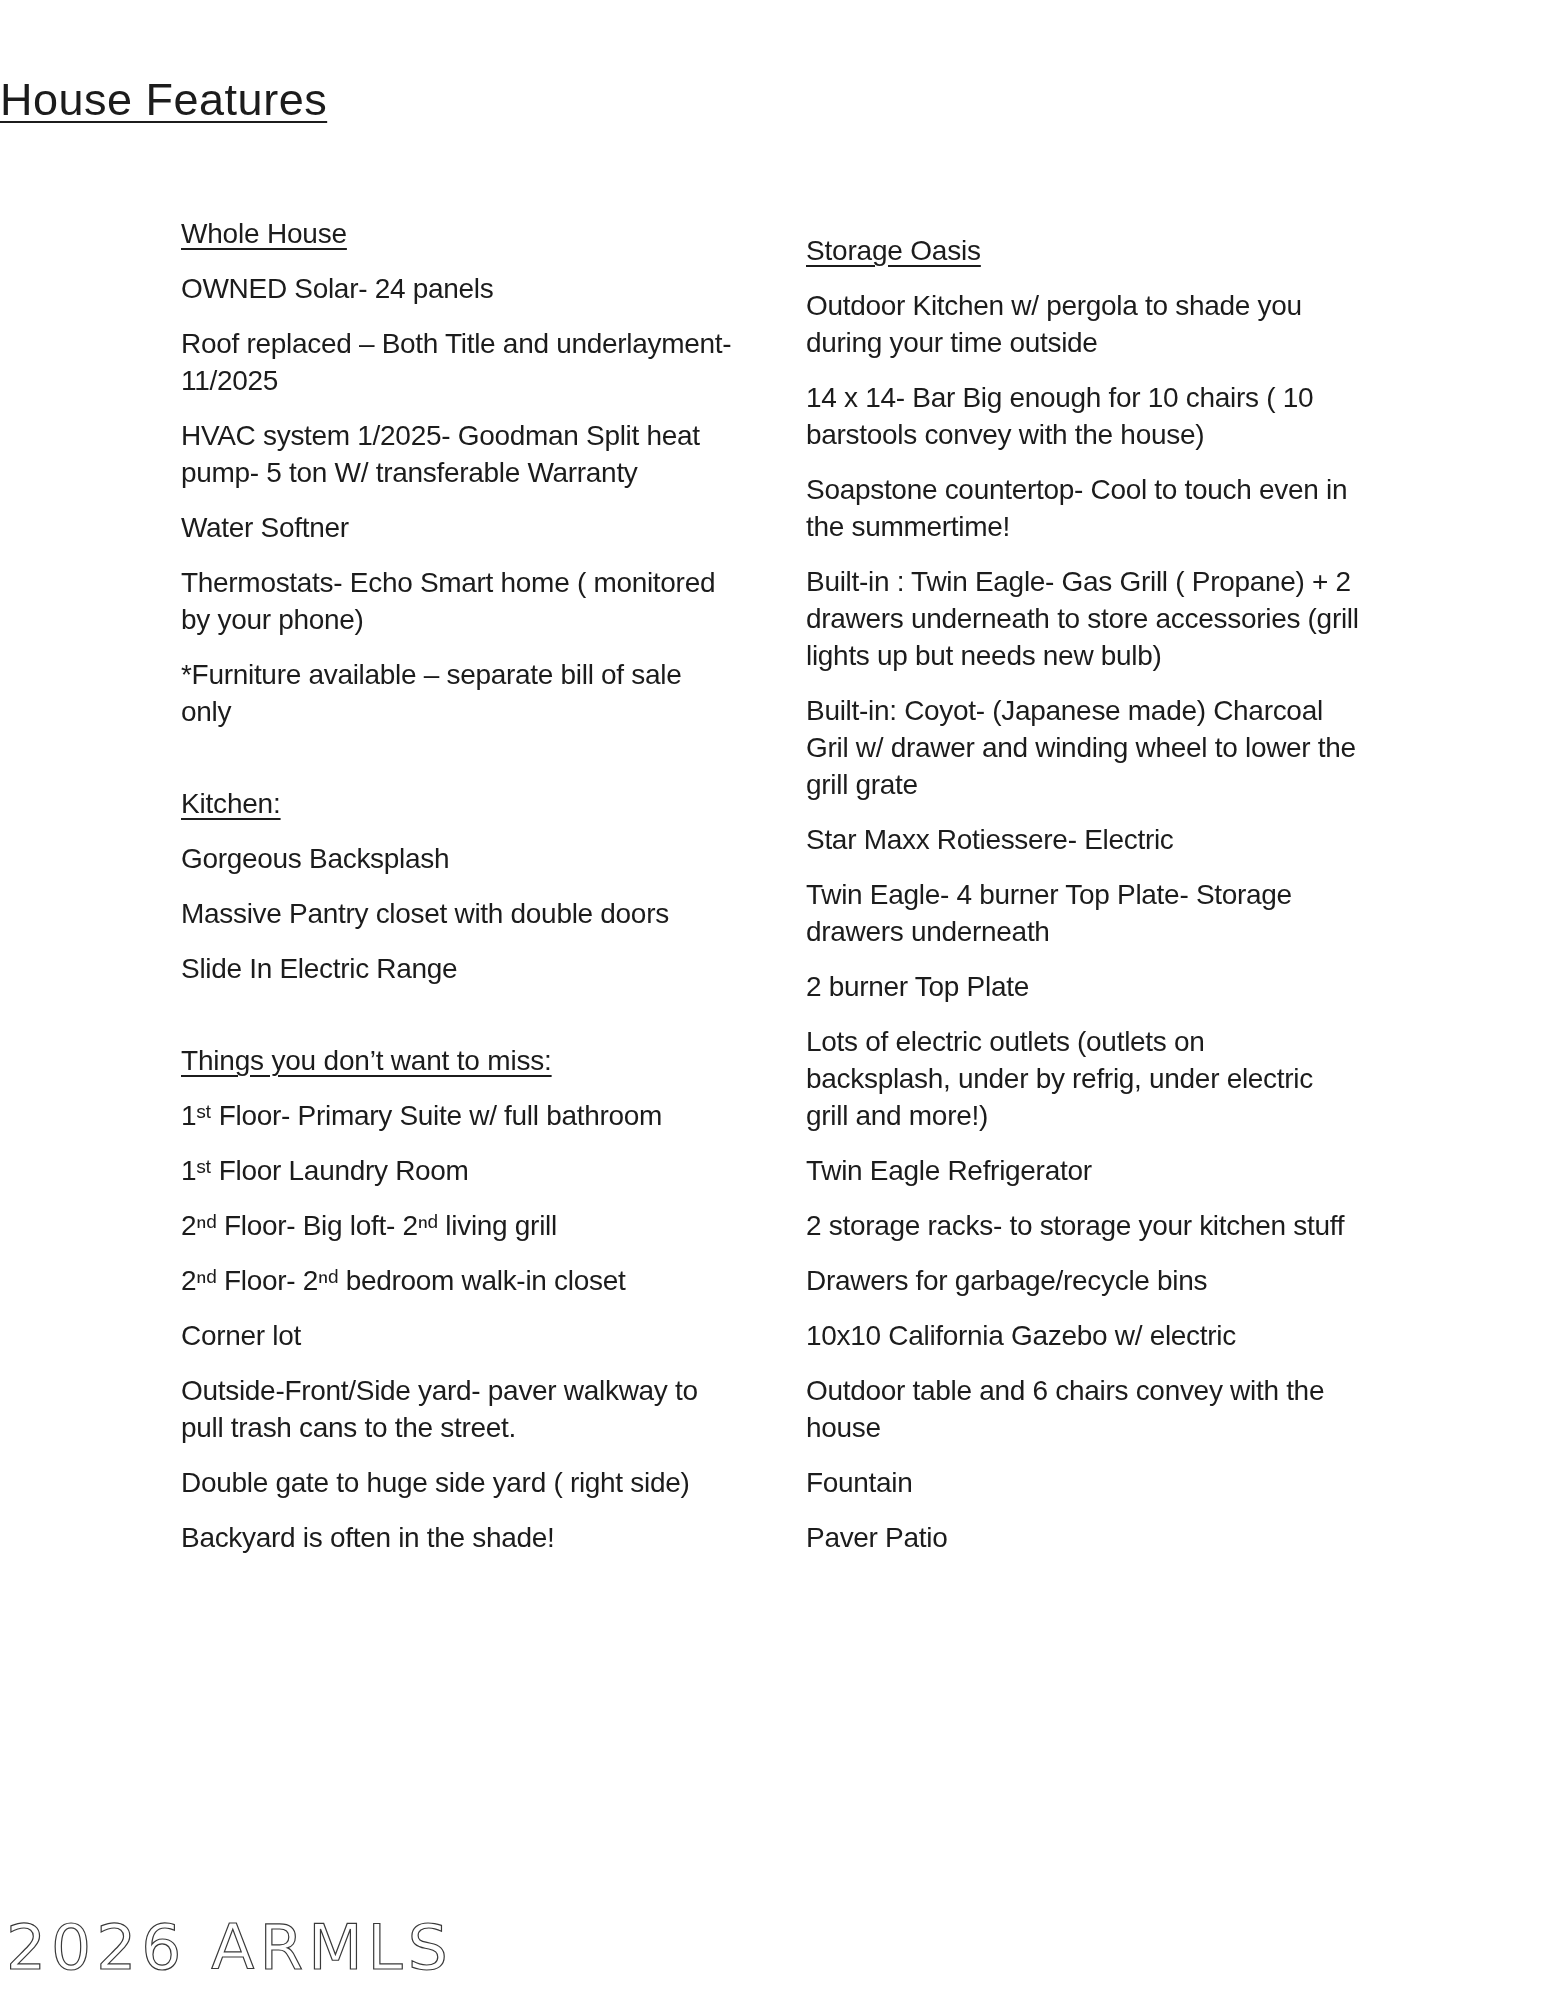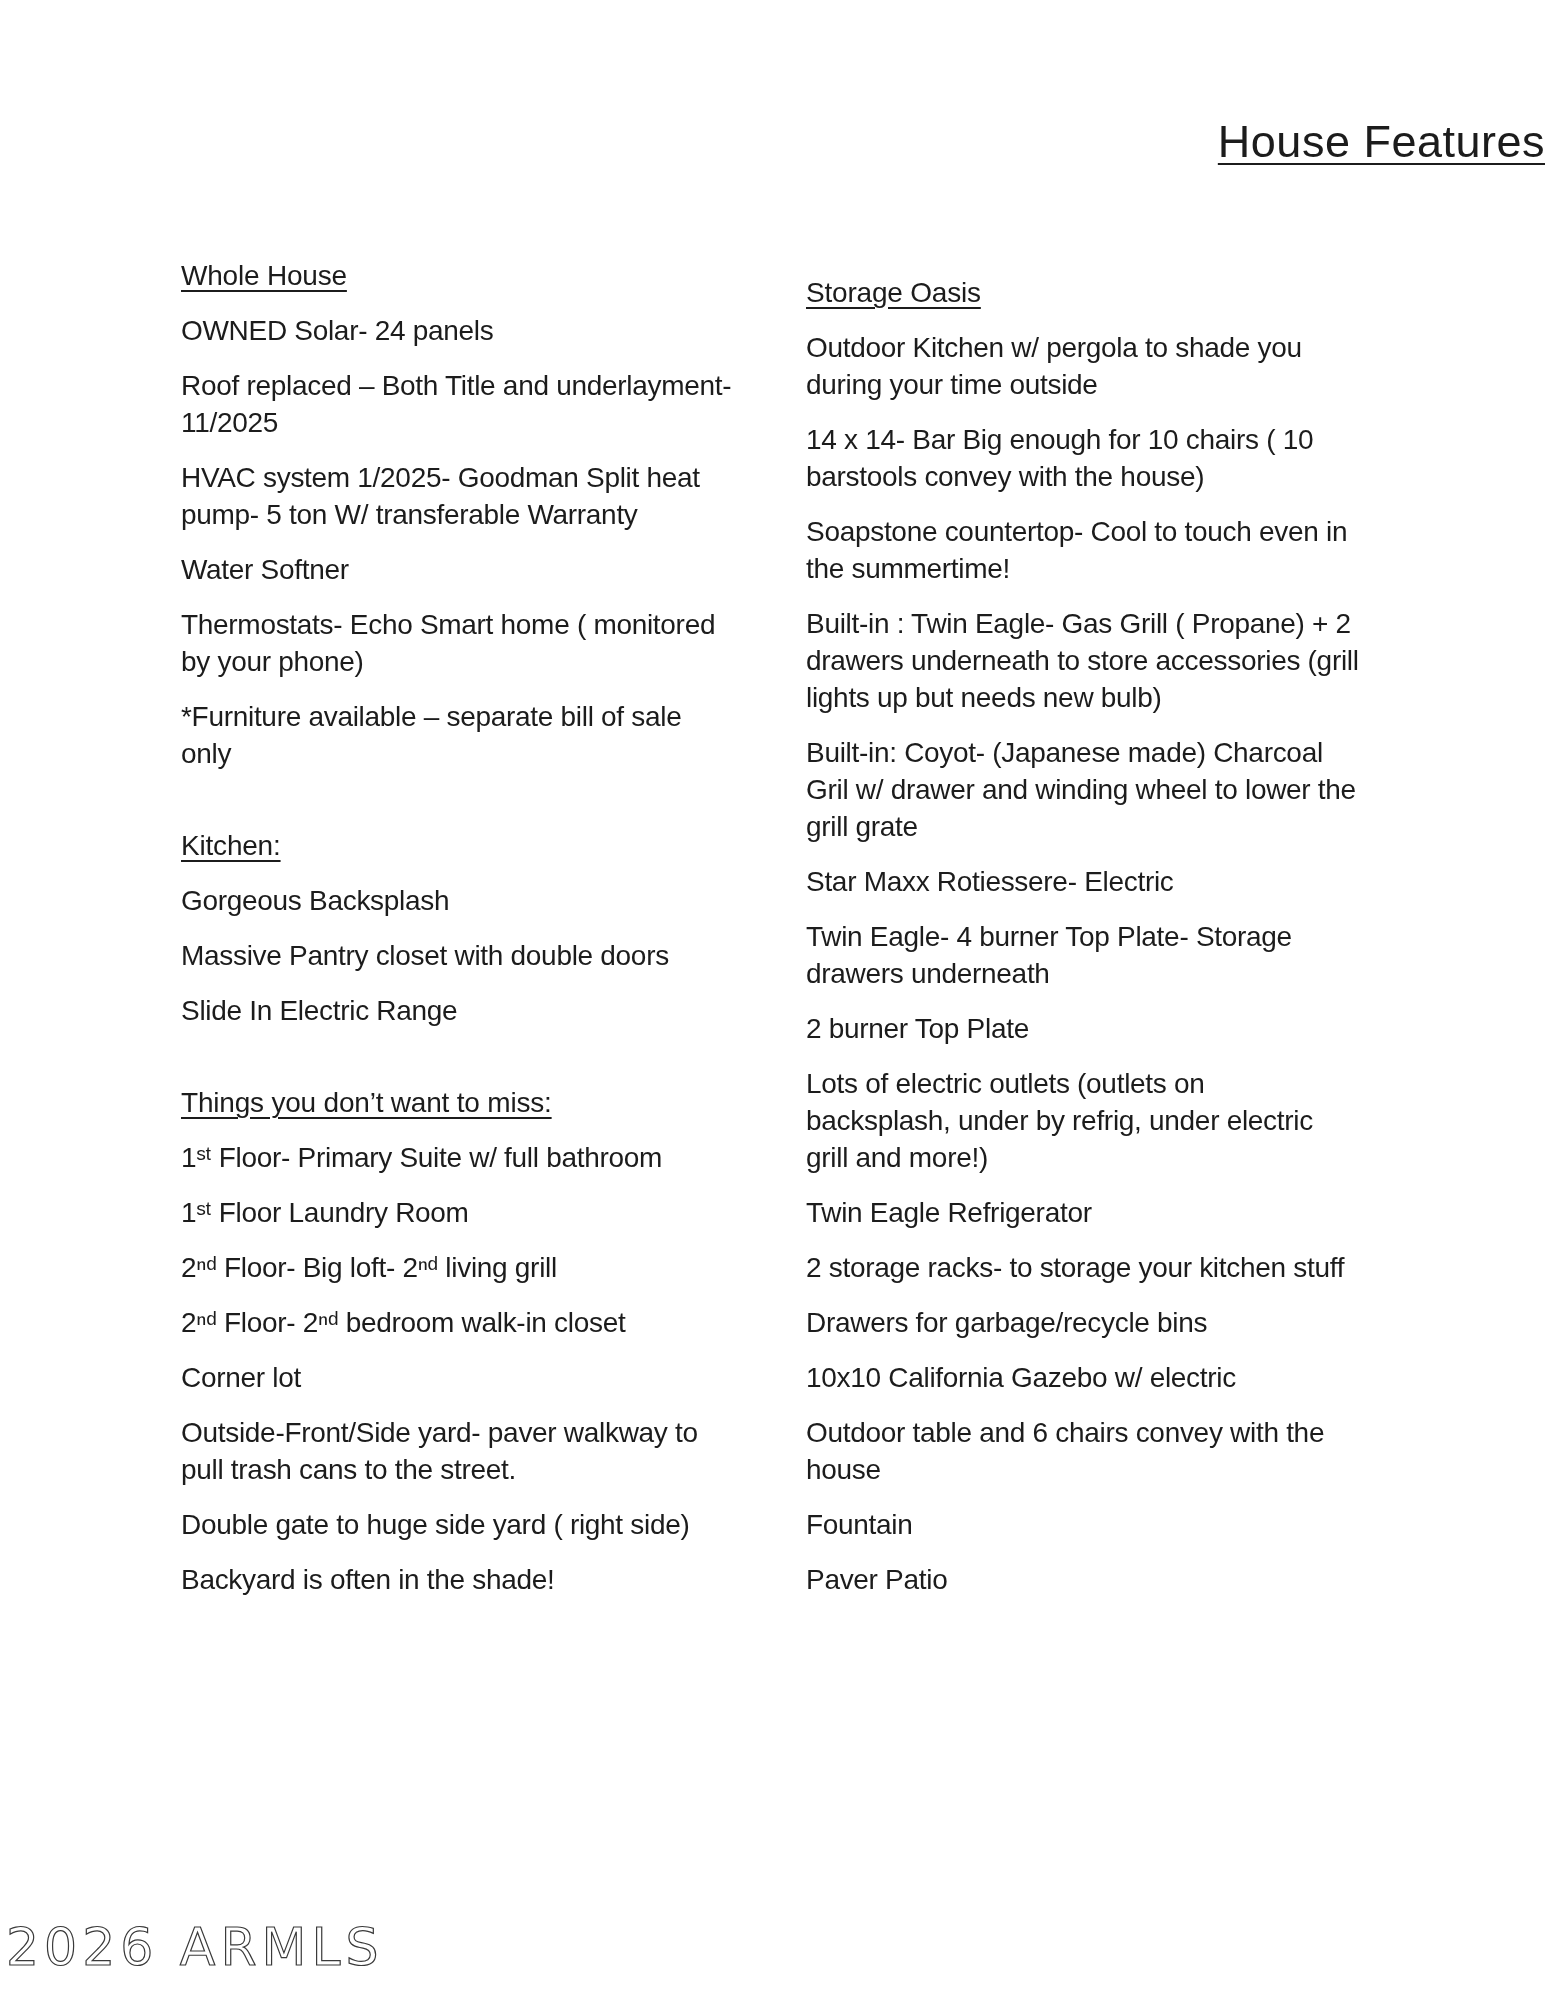--- a/index.html
+++ b/index.html
@@ -7,22 +7,22 @@
     width: 1545px;
     height: 2000px;
     background: #ffffff;
     color: #1c1c1c;
     font-family: "Liberation Sans", "DejaVu Sans", sans-serif;
     position: relative;
     overflow: hidden;
   }
   .title {
     margin: 0;
-    padding-top: 117px;
-    text-align: right;
+    padding-top: 75px;
+    text-align: left;
     font-size: 45px;
     line-height: 50px;
     font-weight: 500;
     letter-spacing: 0.5px;
     text-decoration: underline;
     text-decoration-thickness: 2px;
     text-underline-offset: 6px;
   }
   .columns {
     display: flex;
@@ -47,21 +47,21 @@
     font-size: 28px;
     margin: 0 0 18px 0;
     line-height: 37px;
     letter-spacing: -0.3px;
     white-space: pre;
   }
   .watermark {
     position: absolute;
     left: 6px;
     top: 1916px;
-    font-size: 52px;
+    font-size: 63px;
     line-height: 63px;
     letter-spacing: 5px;
     font-family: "DejaVu Sans", sans-serif;
     font-weight: 400;
     color: transparent;
     -webkit-text-stroke: 1.2px #3a3a3a;
   }
 </style>
 </head>
 <body>

